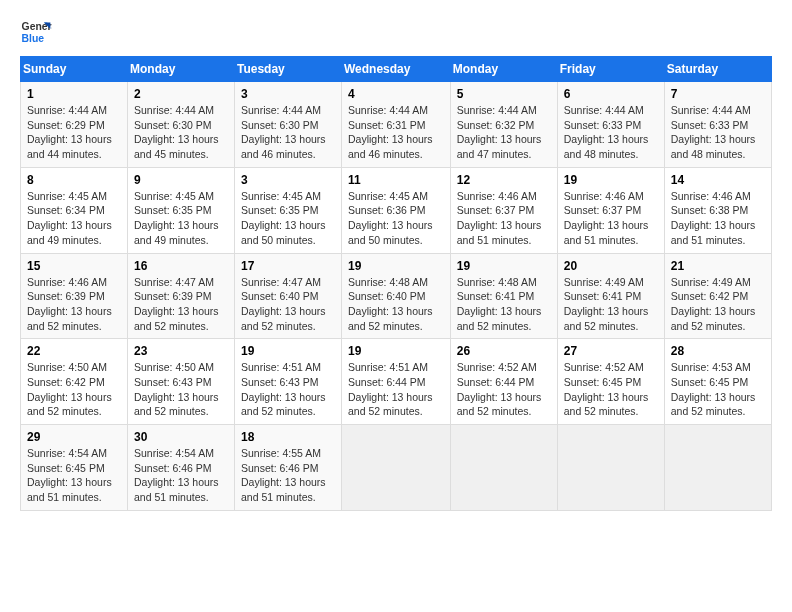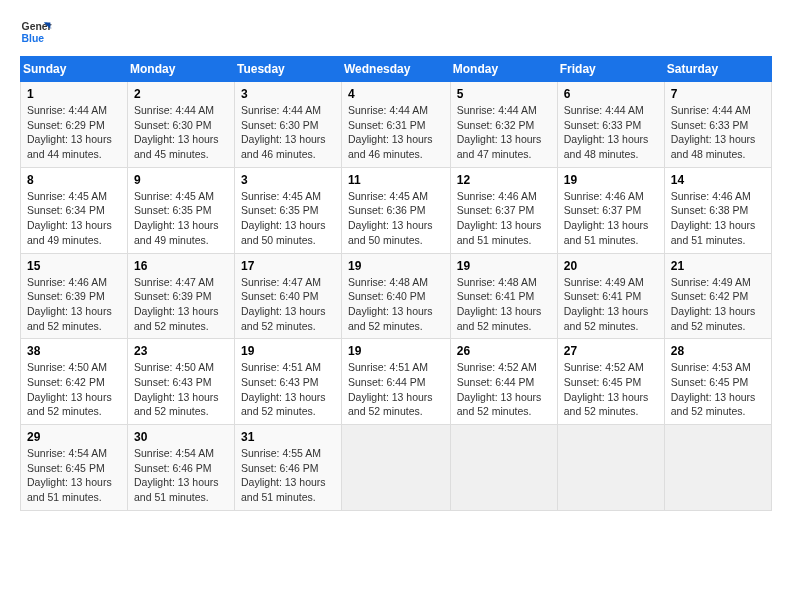--- a/index.html
+++ b/index.html
@@ -201,21 +201,21 @@
             <span class="day-num">20</span>
             <div class="day-info">Sunrise: 4:49 AM<br>Sunset: 6:41 PM<br>Daylight: 13 hours and 52 minutes.</div>
           </td>
           <td>
             <span class="day-num">21</span>
             <div class="day-info">Sunrise: 4:49 AM<br>Sunset: 6:42 PM<br>Daylight: 13 hours and 52 minutes.</div>
           </td>
         </tr>
         <tr>
           <td>
-            <span class="day-num">38</span>
+            <span class="day-num">22</span>
             <div class="day-info">Sunrise: 4:50 AM<br>Sunset: 6:42 PM<br>Daylight: 13 hours and 52 minutes.</div>
           </td>
           <td>
             <span class="day-num">23</span>
             <div class="day-info">Sunrise: 4:50 AM<br>Sunset: 6:43 PM<br>Daylight: 13 hours and 52 minutes.</div>
           </td>
           <td>
             <span class="day-num">19</span>
             <div class="day-info">Sunrise: 4:51 AM<br>Sunset: 6:43 PM<br>Daylight: 13 hours and 52 minutes.</div>
           </td>
@@ -239,21 +239,21 @@
         <tr>
           <td>
             <span class="day-num">29</span>
             <div class="day-info">Sunrise: 4:54 AM<br>Sunset: 6:45 PM<br>Daylight: 13 hours and 51 minutes.</div>
           </td>
           <td>
             <span class="day-num">30</span>
             <div class="day-info">Sunrise: 4:54 AM<br>Sunset: 6:46 PM<br>Daylight: 13 hours and 51 minutes.</div>
           </td>
           <td>
-            <span class="day-num">31</span>
+            <span class="day-num">18</span>
             <div class="day-info">Sunrise: 4:55 AM<br>Sunset: 6:46 PM<br>Daylight: 13 hours and 51 minutes.</div>
           </td>
           <td class="empty"></td>
           <td class="empty"></td>
           <td class="empty"></td>
           <td class="empty"></td>
         </tr>
       </tbody>
   </table>
 </div>

